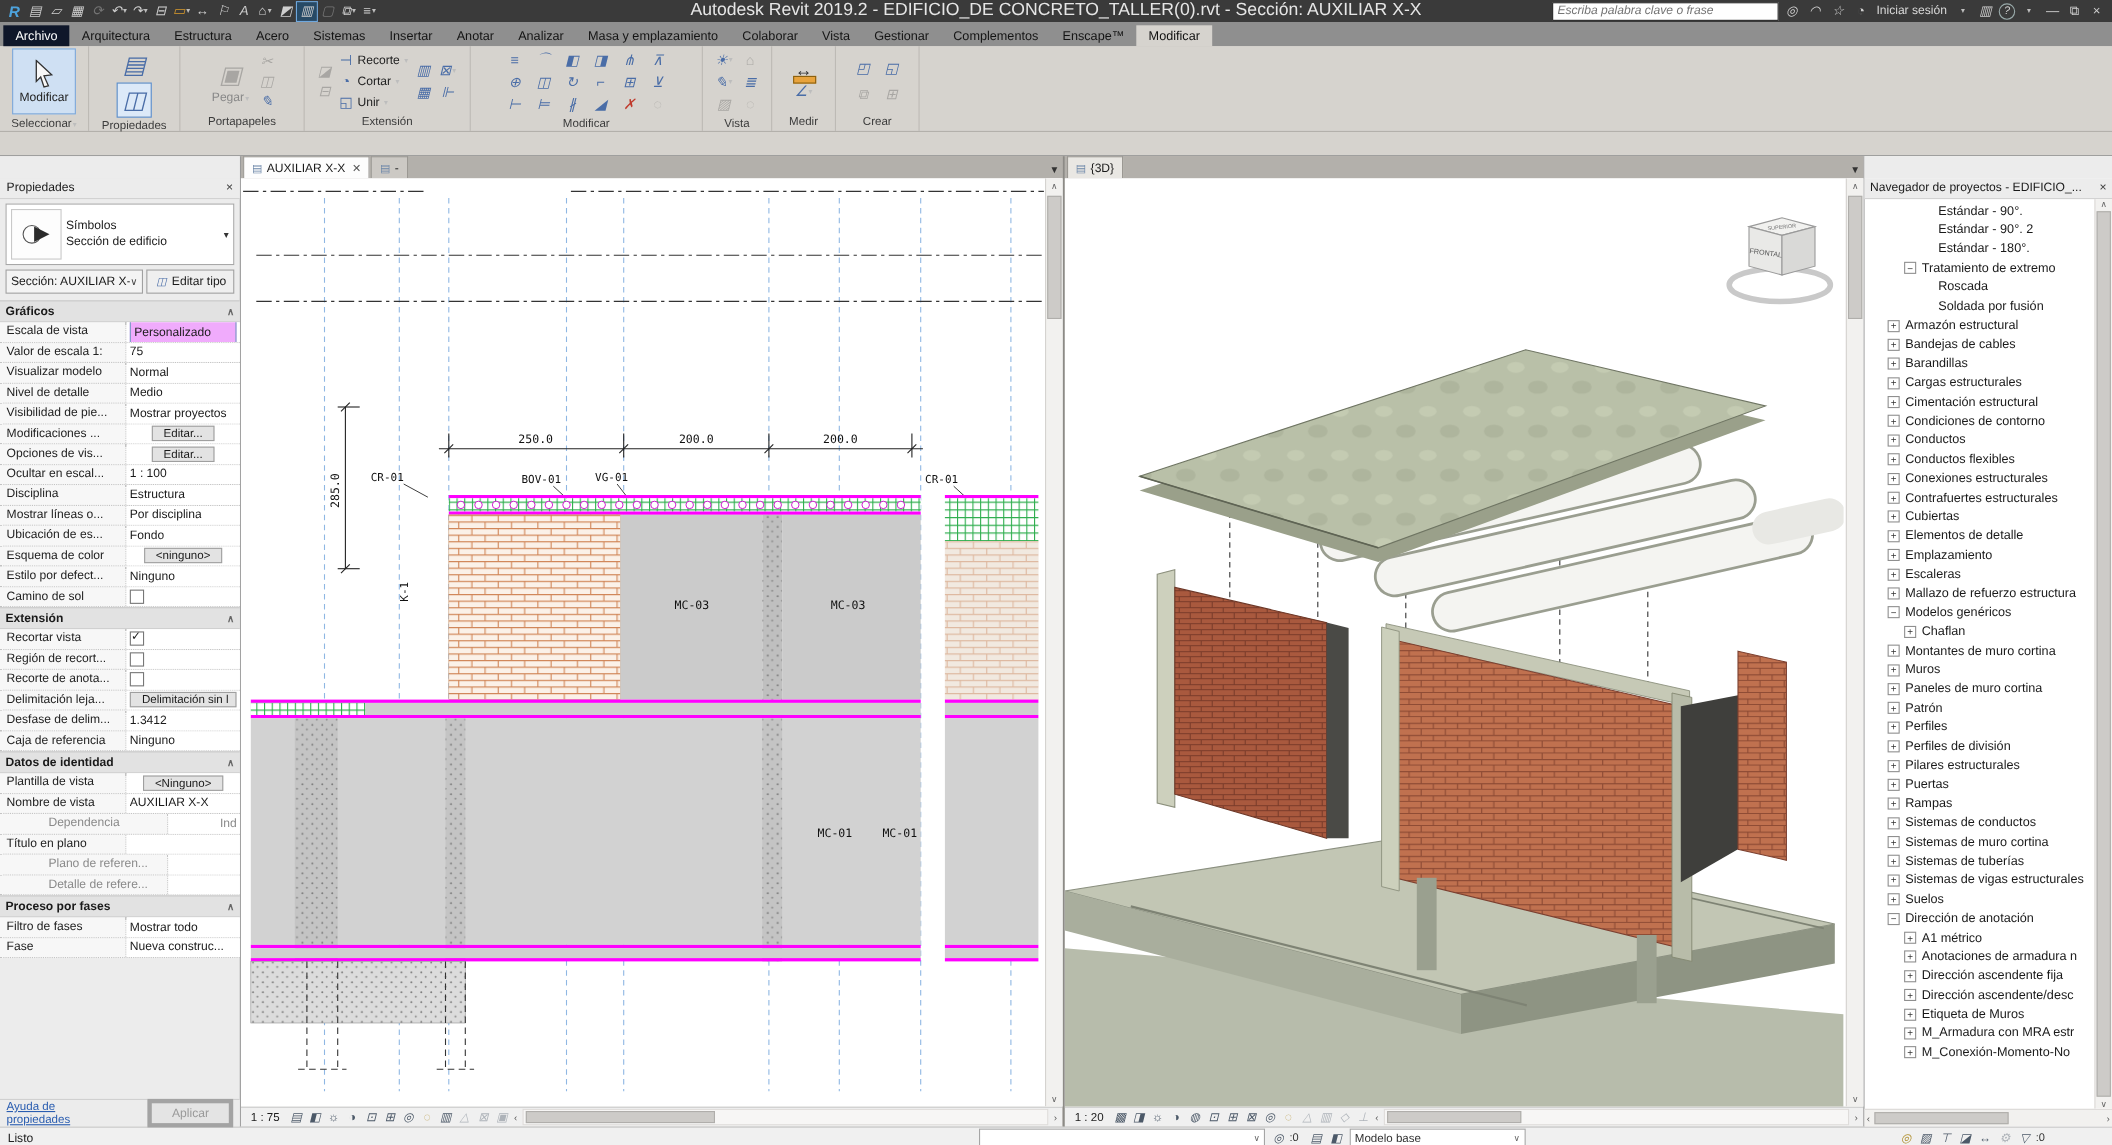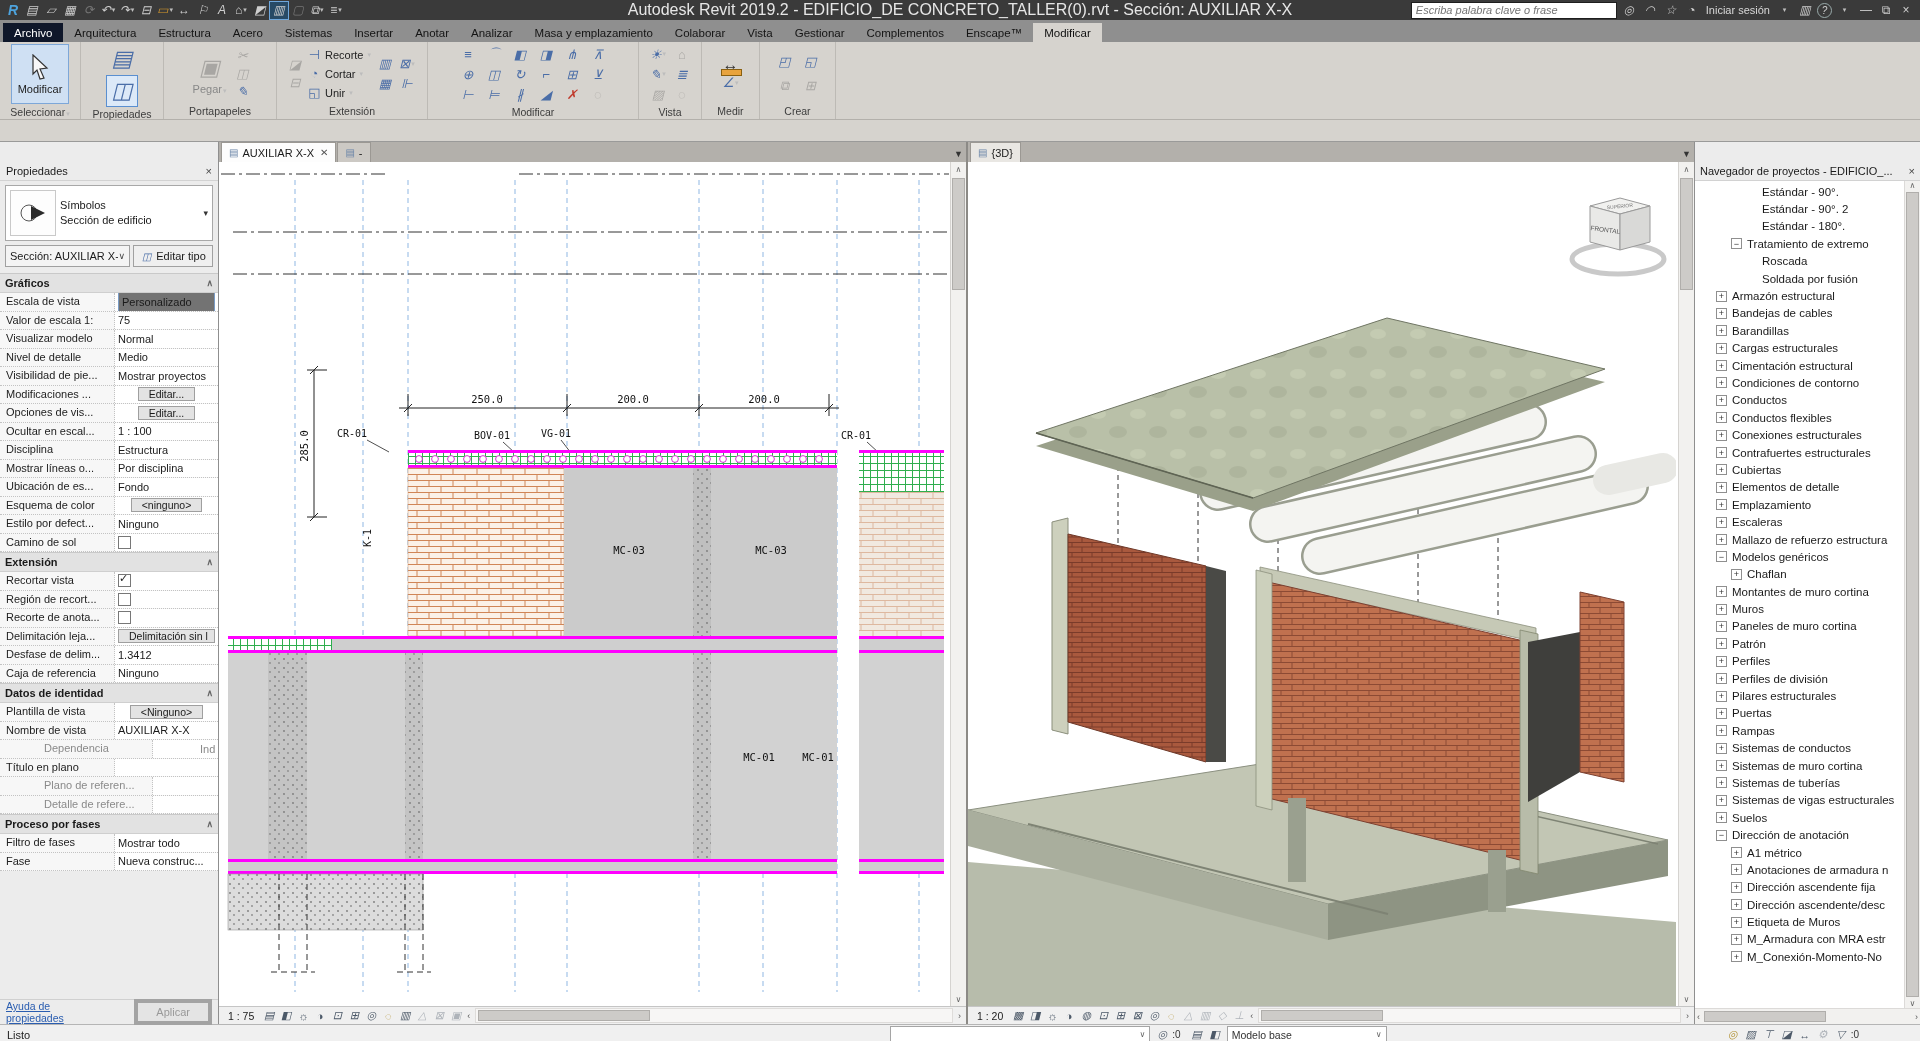--- a/index.html
+++ b/index.html
@@ -58,21 +58,21 @@
   .pcombo .dd2{margin-left:auto;font-size:9px;color:#444;}
   .edittype{width:78px;border:1px solid #a0a0a0;background:#efefef;display:flex;align-items:center;justify-content:center;gap:3px;font-size:11px;}
   .pgrid{margin-top:4px;}
   .pgh{height:18px;background:#e2e2e2;border-top:1px solid #c9c9c9;border-bottom:1px solid #cfcfcf;display:flex;align-items:center;font-weight:bold;padding:0 5px;font-size:11px;}
   .pgh .chev{margin-left:auto;color:#666;font-size:9px;}
   .prow{height:17.5px;display:flex;border-bottom:1px dotted #c3c3c3;background:#f7f7f7;}
   .plabel{width:108px;padding:2px 0 0 6px;border-right:1px dotted #c3c3c3;color:#222;overflow:hidden;white-space:nowrap;}
   .pvalwrap{flex:1;display:flex;align-items:center;padding:0 3px;overflow:hidden;background:#fff;}
   .pval{white-space:nowrap;overflow:hidden;font-size:11px;}
   .pval.btn{background:#e3e3e3;border:1px solid #9f9f9f;padding:0 10px;margin:0 auto;font-size:10.5px;}
-  .pval.combo{border:1px solid #7a9cc6;background:#737373;padding:14px 3px;width:100%;}
+  .pval.combo{border:1px solid #7a9cc6;background:#f0abfc;padding:14px 3px;width:100%;}
   .prow.dim .pval,.prow.dim .plabel{color:#8a8a8a;padding-left:44px;}
   .chk{width:11px;height:11px;border:1px solid #777;background:#fff;display:inline-block;position:relative;}
   .chk.on::after{content:"✓";position:absolute;left:0px;top:-3px;font-size:11px;color:#222;}
   .pfoot{margin-top:auto;height:24px;display:flex;align-items:center;padding:0 6px;gap:24px;background:#ececec;border-top:1px solid #d0d0d0;}
   .phelp{color:#2a5db0;text-decoration:underline;font-size:10.5px;}
   .papply{margin-left:auto;width:70px;height:18px;border:4px solid #a3a3a3;background:#e4e4e4;color:#999;display:flex;align-items:center;justify-content:center;}
   
   .viewport{flex:1;display:flex;min-width:0;}
   .vwin{display:flex;flex-direction:column;min-width:0;}
   .vwin1{width:747px;flex:none;}

